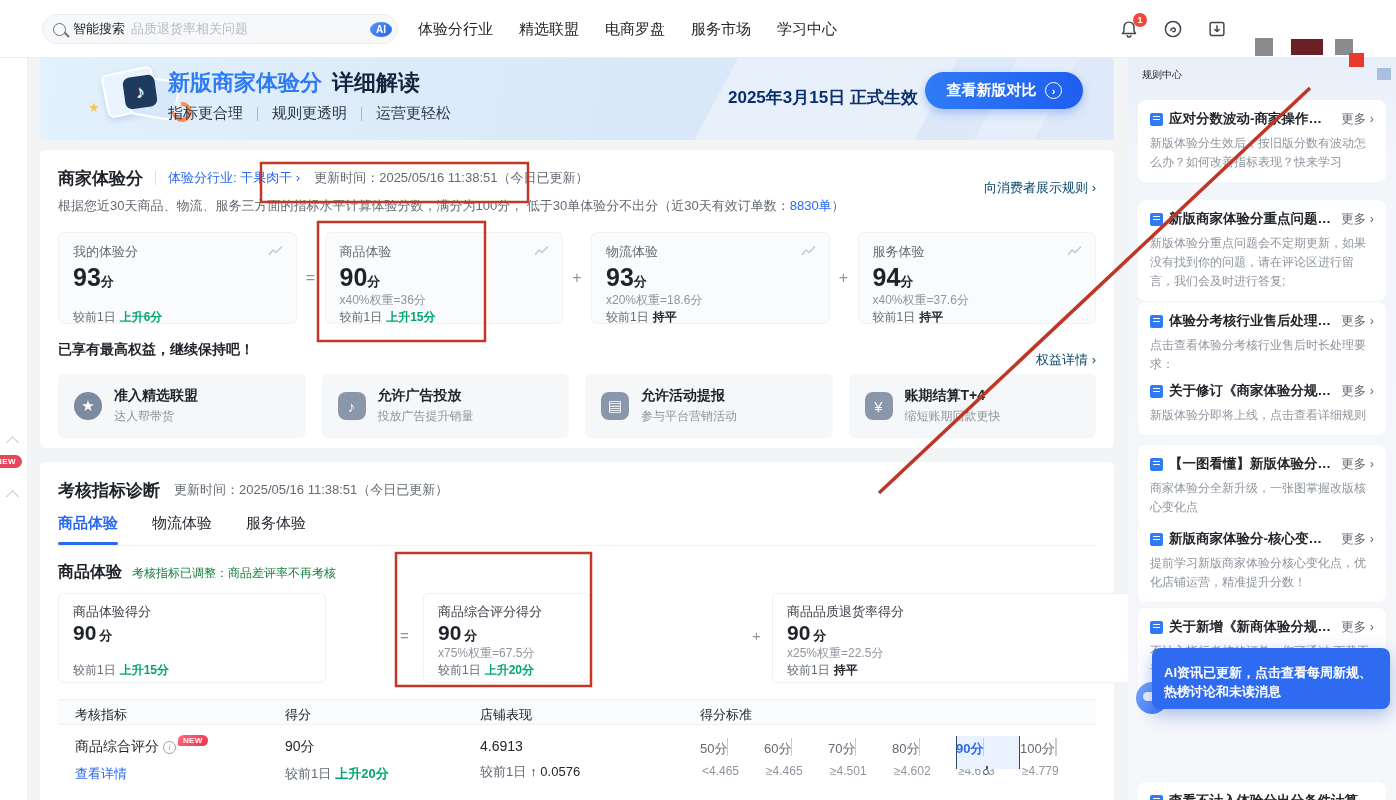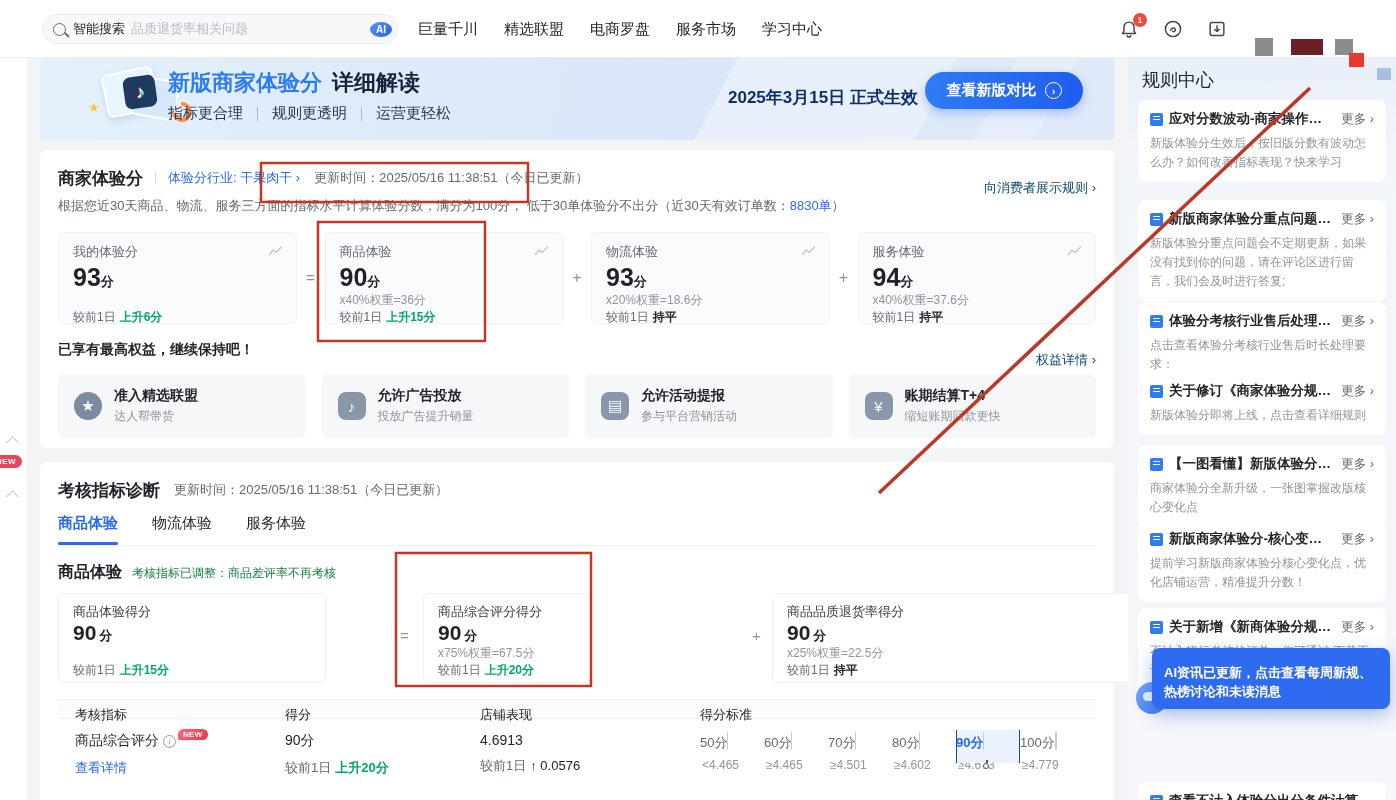--- a/index.html
+++ b/index.html
@@ -101,21 +101,21 @@
   .dcard { position:absolute; top:0; height:90px; background:#fff; border:1px solid #eff0f2; border-radius:6px; padding:9px 14px; }
   .dcard .nm { font-size:13px; color:#3a3f47; }
   .dcard .num { font-size:21px; font-weight:700; color:#1f2329; }
   .dcard .unit { font-size:13px; font-weight:600; color:#1f2329; margin-left:3px; }
   .dcard .wt { font-size:12px; color:#8f959e; height:15px; }
   .dcard .tr { font-size:12px; color:#646a73; margin-top:2px; }
   .dop { position:absolute; top:34px; font-size:15px; color:#8f959e; }
 
   
   .tbl { margin-top:16px; }
-  .thead { display:flex; height:20px; line-height:30px; background:#fafbfc; border-top:1px solid #f0f1f2; border-bottom:1px solid #f0f1f2; font-size:13px; color:#23262b; font-weight:500; padding-left:17px; }
+  .thead { display:flex; height:26px; line-height:30px; background:#fafbfc; border-top:1px solid #f0f1f2; border-bottom:1px solid #f0f1f2; font-size:13px; color:#23262b; font-weight:500; padding-left:17px; }
   .trow { display:flex; padding:13px 0 0 17px; }
   .col1 { width:210px; } .col2 { width:195px; } .col3 { width:212px; } .col4 { flex:1; padding-left:8px; }
   .metric { font-size:14px; color:#23262b; display:flex; align-items:center; }
   .info { width:13px; height:13px; border:1px solid #9aa0a8; border-radius:50%; color:#9aa0a8; font-size:9px; font-style:italic; font-family:"Liberation Serif",serif; display:inline-flex; align-items:center; justify-content:center; margin-left:4px; }
   .newbadge { background:linear-gradient(135deg,#ff6a7b,#ef3349); color:#fff; font-size:8px; font-weight:700; padding:1px 5px; border-radius:8px 8px 8px 2px; transform:translateY(-7px); margin-left:2px; letter-spacing:.3px; }
   .sub2 { margin-top:9px; font-size:13px; }
   .cellmain { font-size:14px; color:#23262b; }
   .celltr { margin-top:9px; font-size:13px; color:#646a73; }
   .celltr .dark { color:#23262b; margin-left:4px; }
 
@@ -127,21 +127,21 @@
   .sline { height:6px; border-top:1px solid #c9ccd1; border-left:1px solid #c9ccd1; position:relative; z-index:1; }
   .scol:last-child .sline { border-right:1px solid #c9ccd1; }
   .sthr { margin-top:4px; font-size:12px; color:#8f959e; padding-left:2px; white-space:nowrap; }
   .scol.active::before { content:''; position:absolute; left:0; right:0; top:-2px; height:33px; background:#e9f2fe; border-left:1px solid #2c4866; border-right:1px solid #2c4866; z-index:0; }
   .scol.active .slabel { color:#2a6af2; font-weight:700; }
   .marker { position:absolute; left:27px; top:31px; width:6px; height:6px; border:1.5px solid #4a5360; border-radius:50%; background:#fff; z-index:2; }
   .marker::before { content:''; position:absolute; left:2px; top:-4px; width:1.5px; height:3px; background:#4a5360; }
 
   
   .sidebar { position:absolute; left:1128px; top:58px; width:268px; height:742px; background:linear-gradient(180deg,#e8eff9 0,#f2f5fa 90px,#f5f7fa 100%); overflow:hidden; }
-  .sb-title { position:absolute; left:14px; top:10px; font-size:18px; color:#1f2329; }
+  .sb-title { position:absolute; left:14px; top:10px; font-size:10px; color:#1f2329; }
   .ritem { position:absolute; left:10px; width:248px; background:#fff; border-radius:8px; padding:10px 12px; cursor:pointer; }
   .ri-head { display:flex; align-items:center; gap:6px; }
   .bookicon { width:13px; height:13px; flex:0 0 auto; position:relative; background:#2f7bf6; border-radius:2px; }
   .bookicon::after { content:''; position:absolute; left:3px; top:3px; width:7px; height:1.6px; background:#fff; box-shadow:0 3px 0 #fff; }
   .ri-title { flex:1; font-size:13.5px; font-weight:700; color:#23262b; white-space:nowrap; overflow:hidden; text-overflow:ellipsis; }
   .ri-more { font-size:12.5px; color:#646a73; white-space:nowrap; flex:0 0 auto; }
   .ri-desc { margin-top:6px; font-size:12px; color:#8f959e; line-height:19px; }
   .ri1{top:42px;} .ri2{top:142px;} .ri3{top:244px;} .ri4{top:314px;} .ri5{top:387px;} .ri6{top:462px;} .ri7{top:550px;} .ri8{top:724px;}
 
   
@@ -164,21 +164,21 @@
 <div class="mainbg"></div>
 
 <div class="topbar">
   <div class="searchbox">
     <span class="mag"></span>
     <span class="s-prefix">智能搜索</span>
     <span class="s-ph">品质退货率相关问题</span>
     <span class="aibtn">AI</span>
   </div>
   <div class="topnav">
-    <span>巨量千川</span>
+    <span>体验分行业</span>
     <span>精选联盟</span>
     <span>电商罗盘</span>
     <span>服务市场</span>
     <span>学习中心</span>
   </div>
   <div class="ticons">
     <span class="ticon">
       <svg class="icon" width="22" height="22" viewBox="0 0 24 24">
           <path d="M12 4.5a5.5 5.5 0 0 0-5.5 5.5v4.2L4.8 17h14.4l-1.7-2.8V10A5.5 5.5 0 0 0 12 4.5z"></path>
           <path d="M10 19.3a2.1 2.1 0 0 0 4 0"></path>

